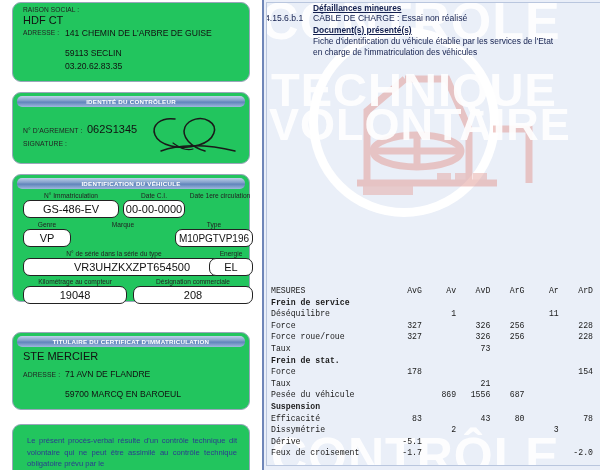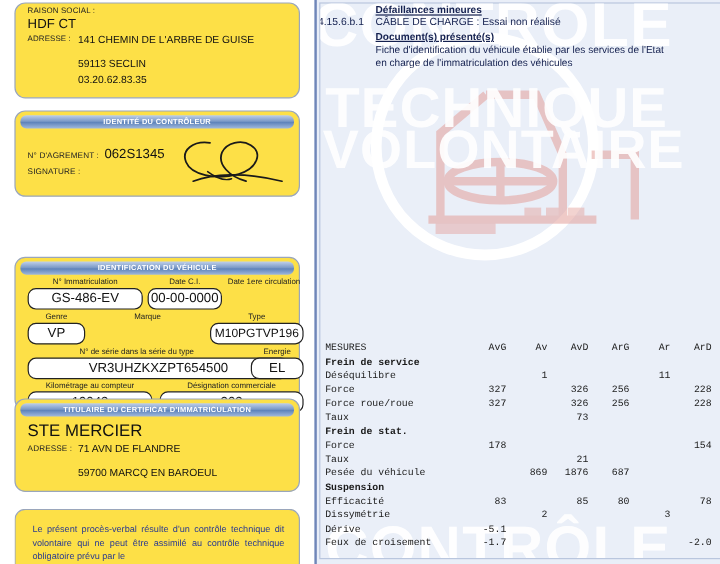--- a/index.html
+++ b/index.html
@@ -30,21 +30,21 @@
     width: 262px; height: 470px;
     overflow: hidden;
   }
 
   .panel {
     position: absolute;
     left: 12px;
     width: 238px;
     border: 1px solid #9aa6bb;
     border-radius: 9px;
-    background: #fde047;
+    background: #22c55e;
     box-sizing: border-box;
   }
   .panel-title {
     position: absolute;
     left: 4px; right: 4px;
     top: 3px;
     height: 11px;
     background: linear-gradient(to bottom, #bfd0ea 0%, #7d9bc8 45%, #5f84bb 55%, #9fb8dd 100%);
     border-radius: 5px;
     color: #ffffff;
@@ -78,21 +78,21 @@
   #ctrl-agr-value { position: absolute; left: 74px; top: 30px; font-size: 11px; white-space: nowrap;}
   #ctrl-sig-label { position: absolute; left: 10px; top: 47px; font-size: 6.8px; white-space: nowrap;}
   #signature-mark {
     position: absolute;
     left: 130px; top: 18px;
     width: 100px; height: 50px;
     pointer-events: none;
   }
 
   
-  #panel-veh { top: 174px; height: 128px; margin-top: 40px; }
+  #panel-veh { top: 174px; height: 128px; }
 
   .fieldbox {
     position: absolute;
     border: 1px solid #222;
     border-radius: 7px;
     background: #fff;
     box-sizing: border-box;
     text-align: center;
     font-size: 11px;
     line-height: 17px;
@@ -103,21 +103,21 @@
   .fieldlabel {
     position: absolute;
     font-size: 6.6px;
     color: #222;
     text-align: center;
     white-space: nowrap;
   }
 
   
   #panel-tit { top: 332px; height: 78px; }
-  #tit-nom { position: absolute; left: 10px; top: 17px; font-size: 14px; white-space: nowrap; }
+  #tit-nom { position: absolute; left: 10px; top: 17px; font-size: 11px; white-space: nowrap; }
   #tit-adr-label { position: absolute; left: 10px; top: 38px; font-size: 6.8px; }
   #tit-adr1 { position: absolute; left: 52px; top: 36px; font-size: 8.6px; white-space: nowrap;}
   #tit-cp { position: absolute; left: 52px; top: 56px; font-size: 8.6px; white-space: nowrap;}
 
   
   #panel-legal {
     top: 424px;
     height: 60px;
     border-radius: 9px 9px 0 0;
     border-bottom: none;
@@ -431,39 +431,39 @@
                 <td class="c-num"></td>
                 <td class="c-num">21</td>
                 <td class="c-num"></td>
                 <td class="c-num"></td>
                 <td class="c-num"></td>
               </tr>
               <tr>
                 <td class="c-label">Pesée du véhicule</td>
                 <td class="c-num"></td>
                 <td class="c-num">869</td>
-                <td class="c-num">1876</td>
+                <td class="c-num">1556</td>
                 <td class="c-num">687</td>
                 <td class="c-num"></td>
                 <td class="c-num"></td>
               </tr>
               <tr class="group">
                 <td class="c-label">Suspension</td>
                 <td class="c-num"></td>
                 <td class="c-num"></td>
                 <td class="c-num"></td>
                 <td class="c-num"></td>
                 <td class="c-num"></td>
                 <td class="c-num"></td>
               </tr>
               <tr>
                 <td class="c-label">Efficacité</td>
                 <td class="c-num">83</td>
                 <td class="c-num"></td>
-                <td class="c-num">85</td>
+                <td class="c-num">43</td>
                 <td class="c-num">80</td>
                 <td class="c-num"></td>
                 <td class="c-num">78</td>
               </tr>
               <tr>
                 <td class="c-label">Dissymétrie</td>
                 <td class="c-num"></td>
                 <td class="c-num">2</td>
                 <td class="c-num"></td>
                 <td class="c-num"></td>

